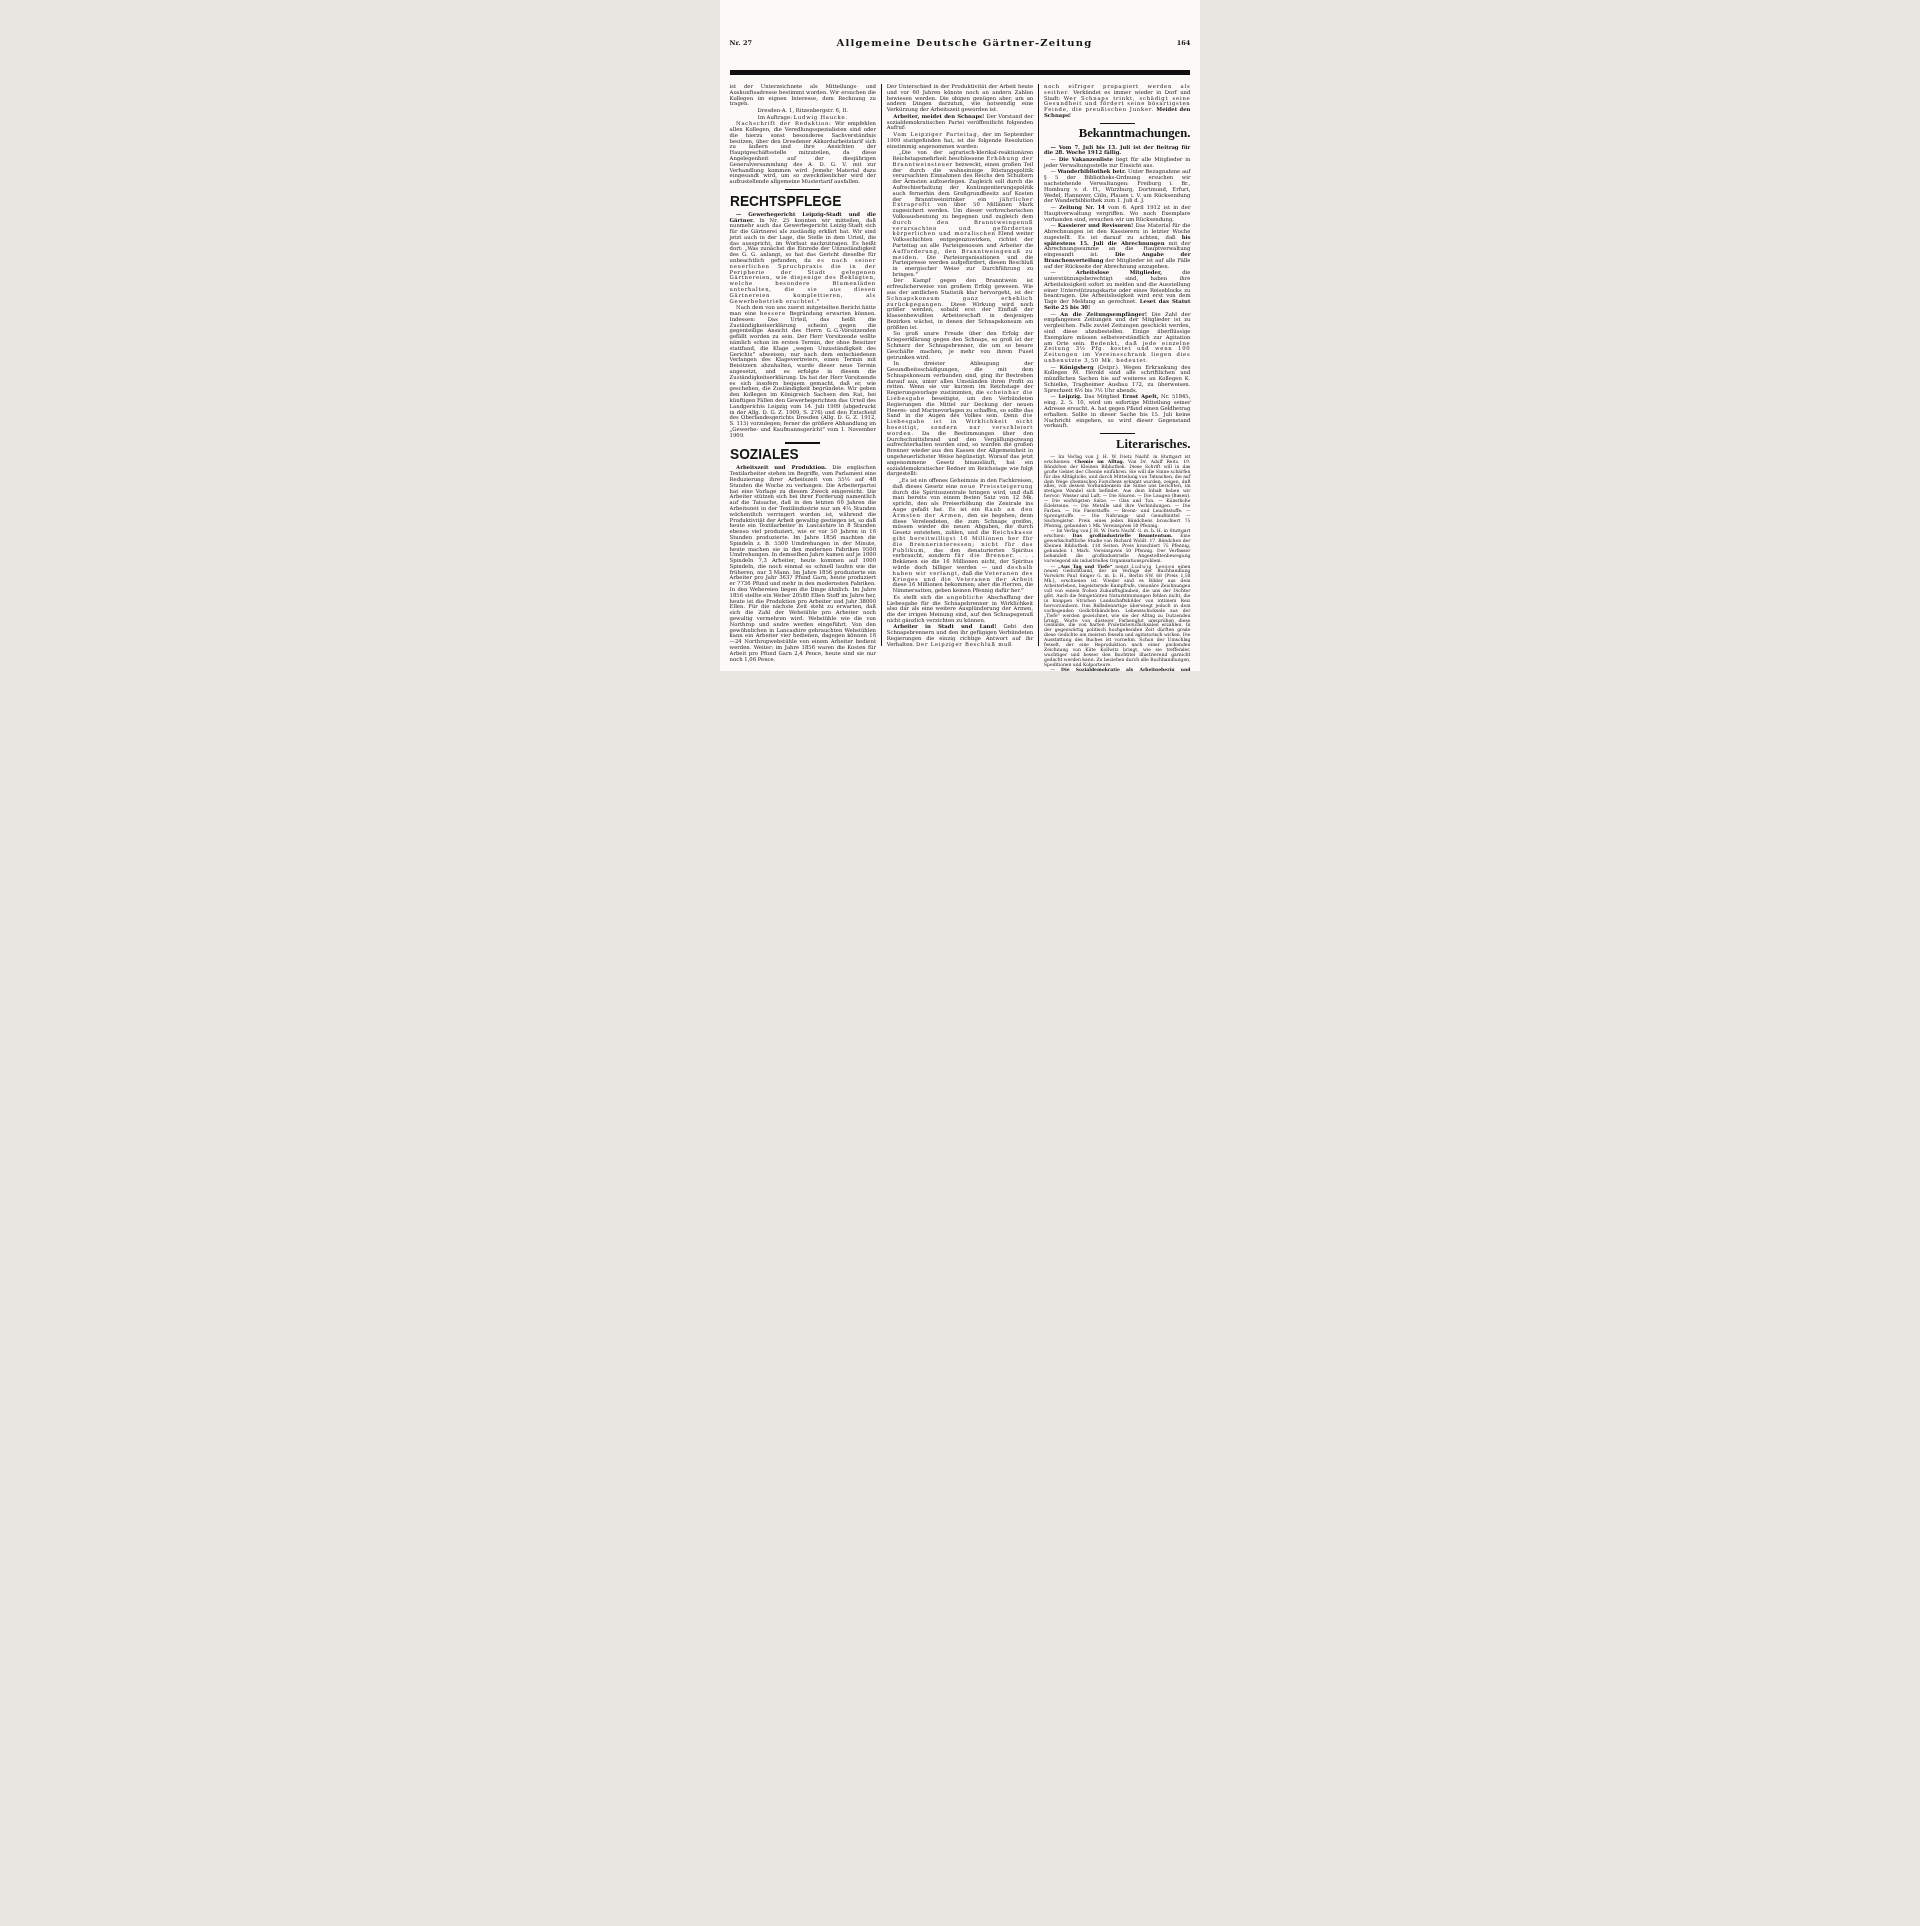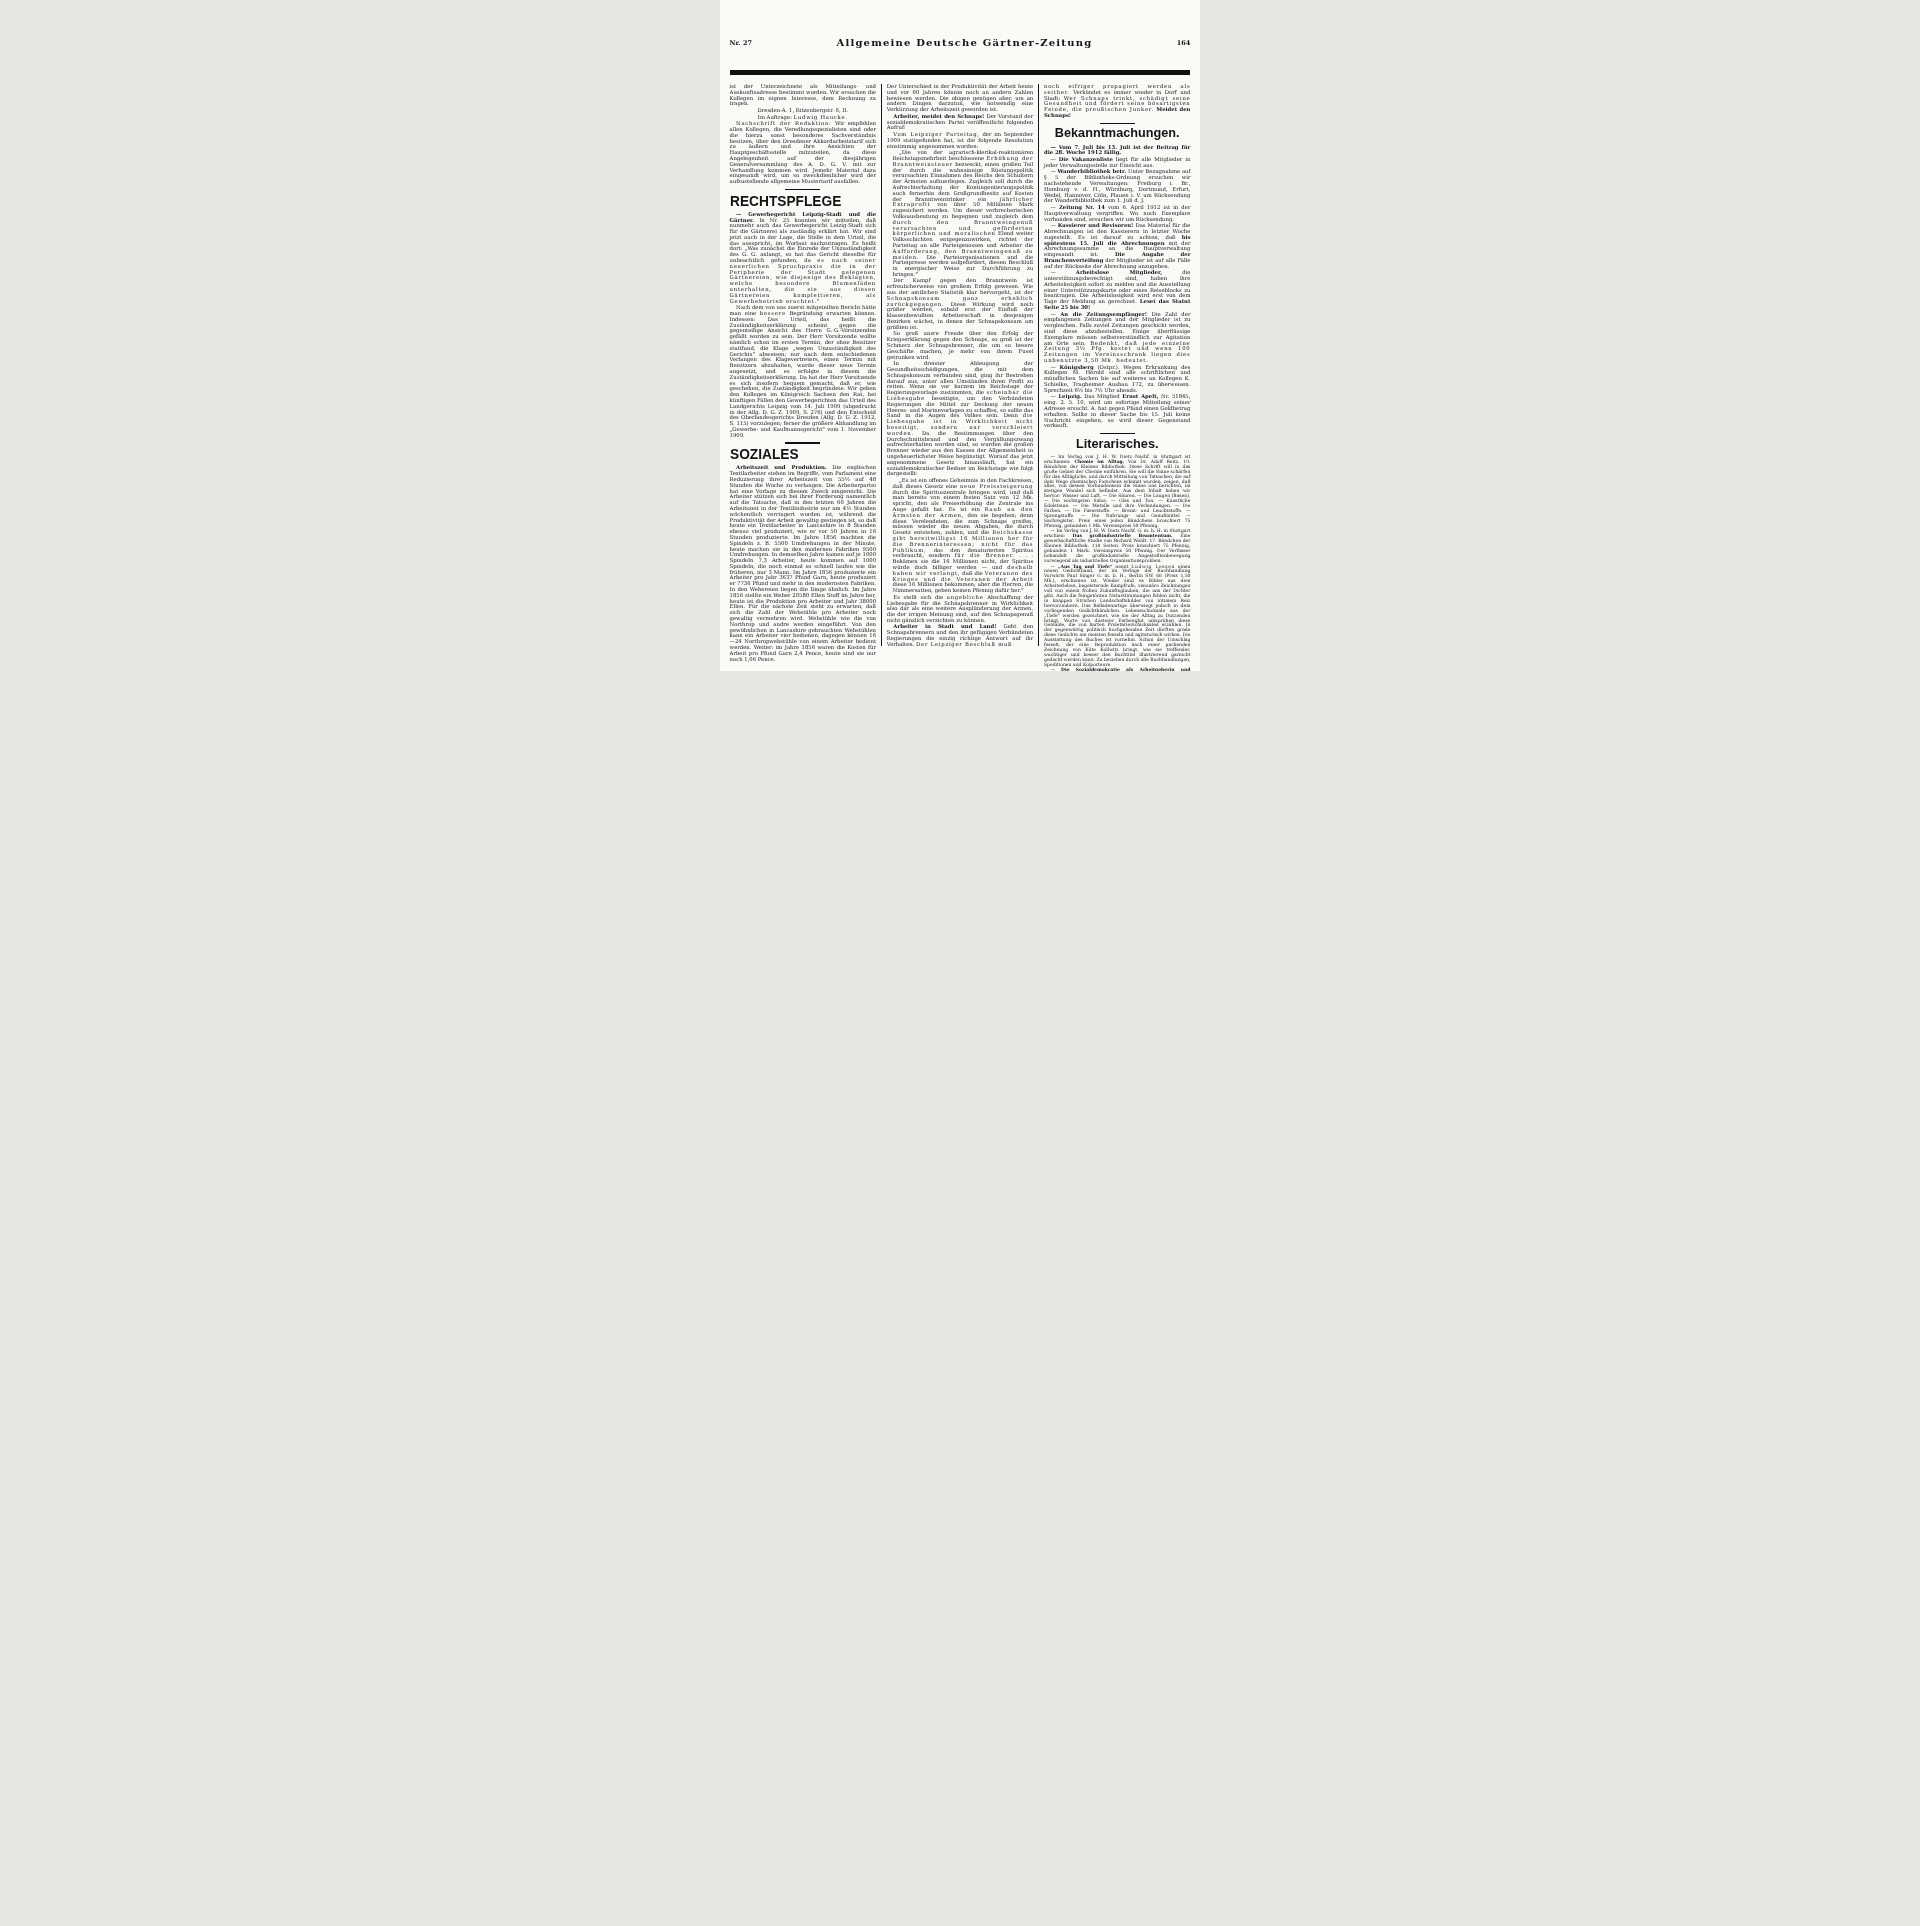--- a/index.html
+++ b/index.html
@@ -45,22 +45,22 @@
   .sp{letter-spacing:0.14em;}
   .b{font-weight:700;}
   .section-rule{width:35px;height:1.2px;background:#101010;margin:3.9px auto 3.5px auto;}
   h2.sec-sans{
     font-family:"Liberation Sans","DejaVu Sans",sans-serif;
     font-size:14.3px;font-weight:700;letter-spacing:0px;
     margin:0 0 3.9px 0;line-height:1;text-align:left;
     transform:scale(0.96,1.08);transform-origin:left bottom;
   }
   h2.sec-serif{
-    font-family:Liberation Sans, sans-serif;
-    font-size:12.7px;font-weight:700;margin:0 0 3.9px 0;line-height:1.05;text-align:center;
+    font-family:Liberation Serif, serif;
+    font-size:12.7px;font-weight:700;margin:0 0 3.9px 0;line-height:1.05;text-align:right;
   }
 </style>
 </head>
 <body>
 
 <div class="page">
   <div class="masthead">
     <span class="issue-no">Nr. 27</span>
     <span class="paper-title">Allgemeine Deutsche Gärtner-Zeitung</span>
     <span class="page-no">164</span>

